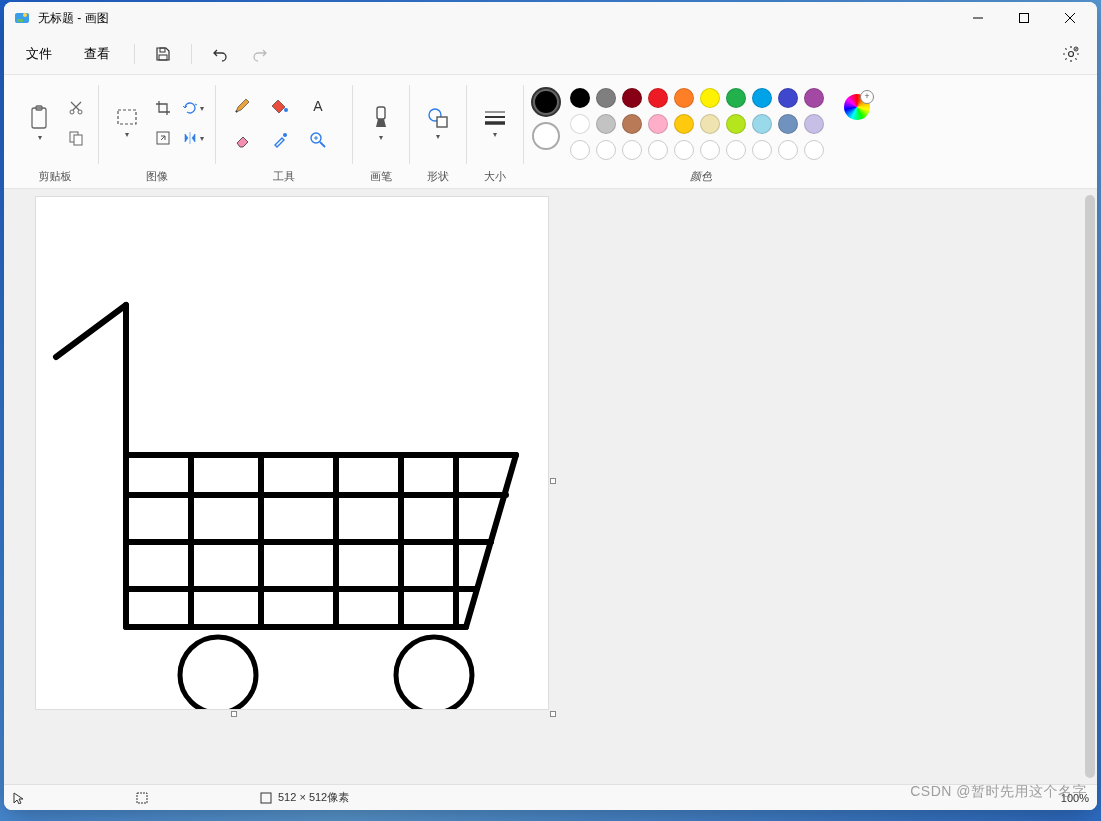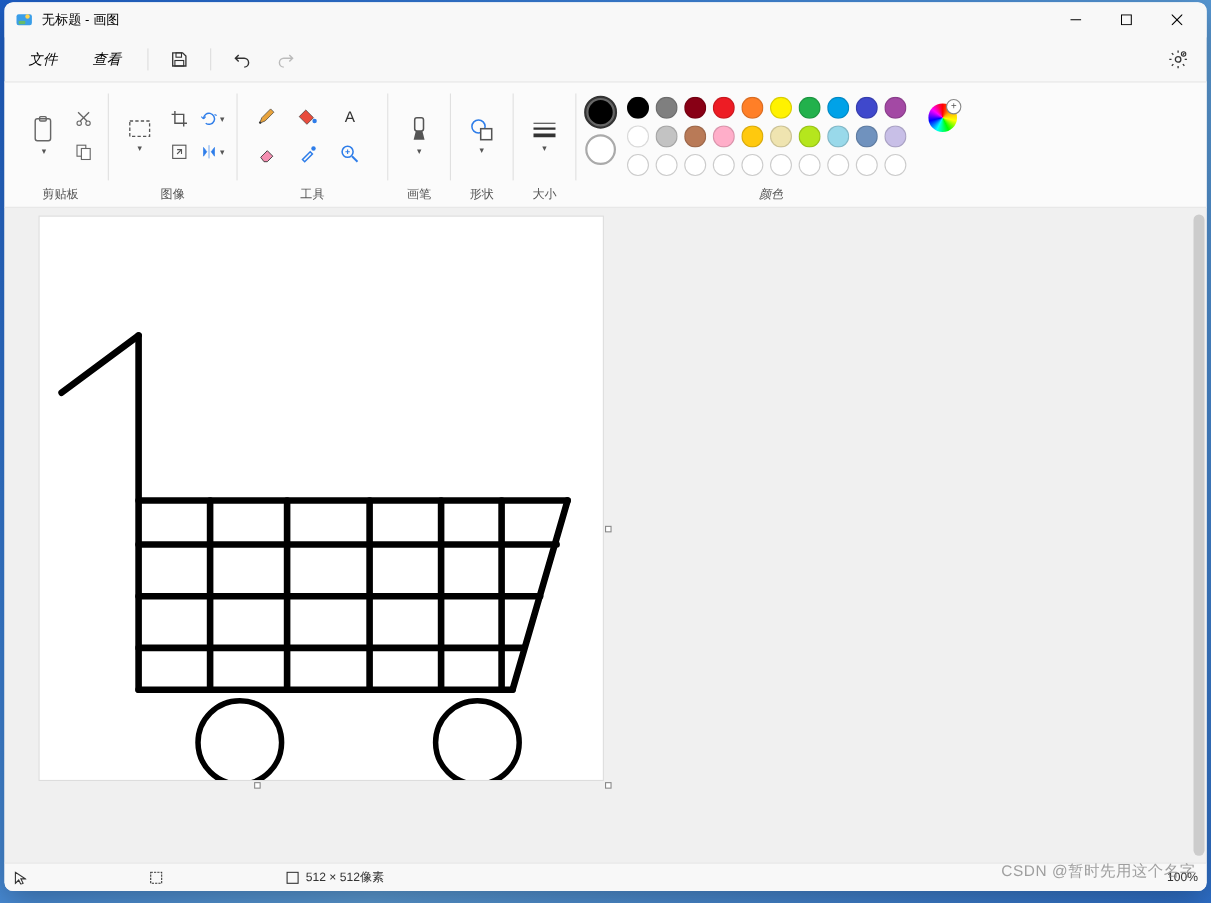--- a/index.html
+++ b/index.html
@@ -4,21 +4,21 @@
 <style>
 * { box-sizing: border-box; margin: 0; padding: 0; font-family: "Segoe UI", "Microsoft YaHei", sans-serif; }
 body { background: linear-gradient(135deg, #1e5fc7 0%, #3a7fd5 30%, #5b9bd5 60%, #2e6fc9 100%); width: 1101px; height: 821px; overflow: hidden; position: relative; }
 .window { position: absolute; top: 2px; left: 4px; width: 1093px; height: 808px; background: #f8f8f8; border-radius: 8px; box-shadow: 0 8px 32px rgba(0,0,0,0.3); display: flex; flex-direction: column; overflow: hidden; }
 .titlebar { height: 32px; display: flex; align-items: center; padding: 0 4px 0 10px; background: #f8f8f8; }
 .titlebar .appicon { width: 16px; height: 16px; margin-right: 8px; }
 .titlebar .title { font-size: 12px; color: #000; flex: 0 0 auto; }
 .titlebar .spacer { flex: 1; }
 .winbtn { width: 46px; height: 32px; display: flex; align-items: center; justify-content: center; color: #000; }
 .menubar { height: 40px; display: flex; align-items: center; padding: 0 8px; gap: 4px; }
-.menuitem { padding: 6px 14px; font-size: 13px; border-radius: 4px; font-style: italic; }
+.menuitem { padding: 6px 14px; font-size: 13px; border-radius: 4px; }
 .iconbtn { width: 36px; height: 32px; display: flex; align-items: center; justify-content: center; border-radius: 4px; color: #333; }
 .iconbtn.disabled { color: #bbb; }
 .msep { width: 1px; height: 20px; background: #ddd; margin: 0 6px; }
 .mspacer { flex: 1; }
 .ribbon { display: flex; border-top: 1px solid #e5e5e5; border-bottom: 1px solid #e5e5e5; background: #fbfbfb; padding: 6px 8px 2px 8px; }
 .rgroup { display: flex; flex-direction: column; align-items: center; padding: 0 8px; }
 .rgroup .tools { display: flex; gap: 2px; align-items: center; min-height: 84px; }
 .rgroup .label { font-size: 11px; color: #555; padding: 4px 0 2px 0; }
 .vsep { width: 1px; align-self: stretch; background: #e0e0e0; margin: 4px 0 22px 0; }
 .tbtn { width: 36px; height: 32px; display: flex; align-items: center; justify-content: center; border-radius: 4px; position: relative; }

